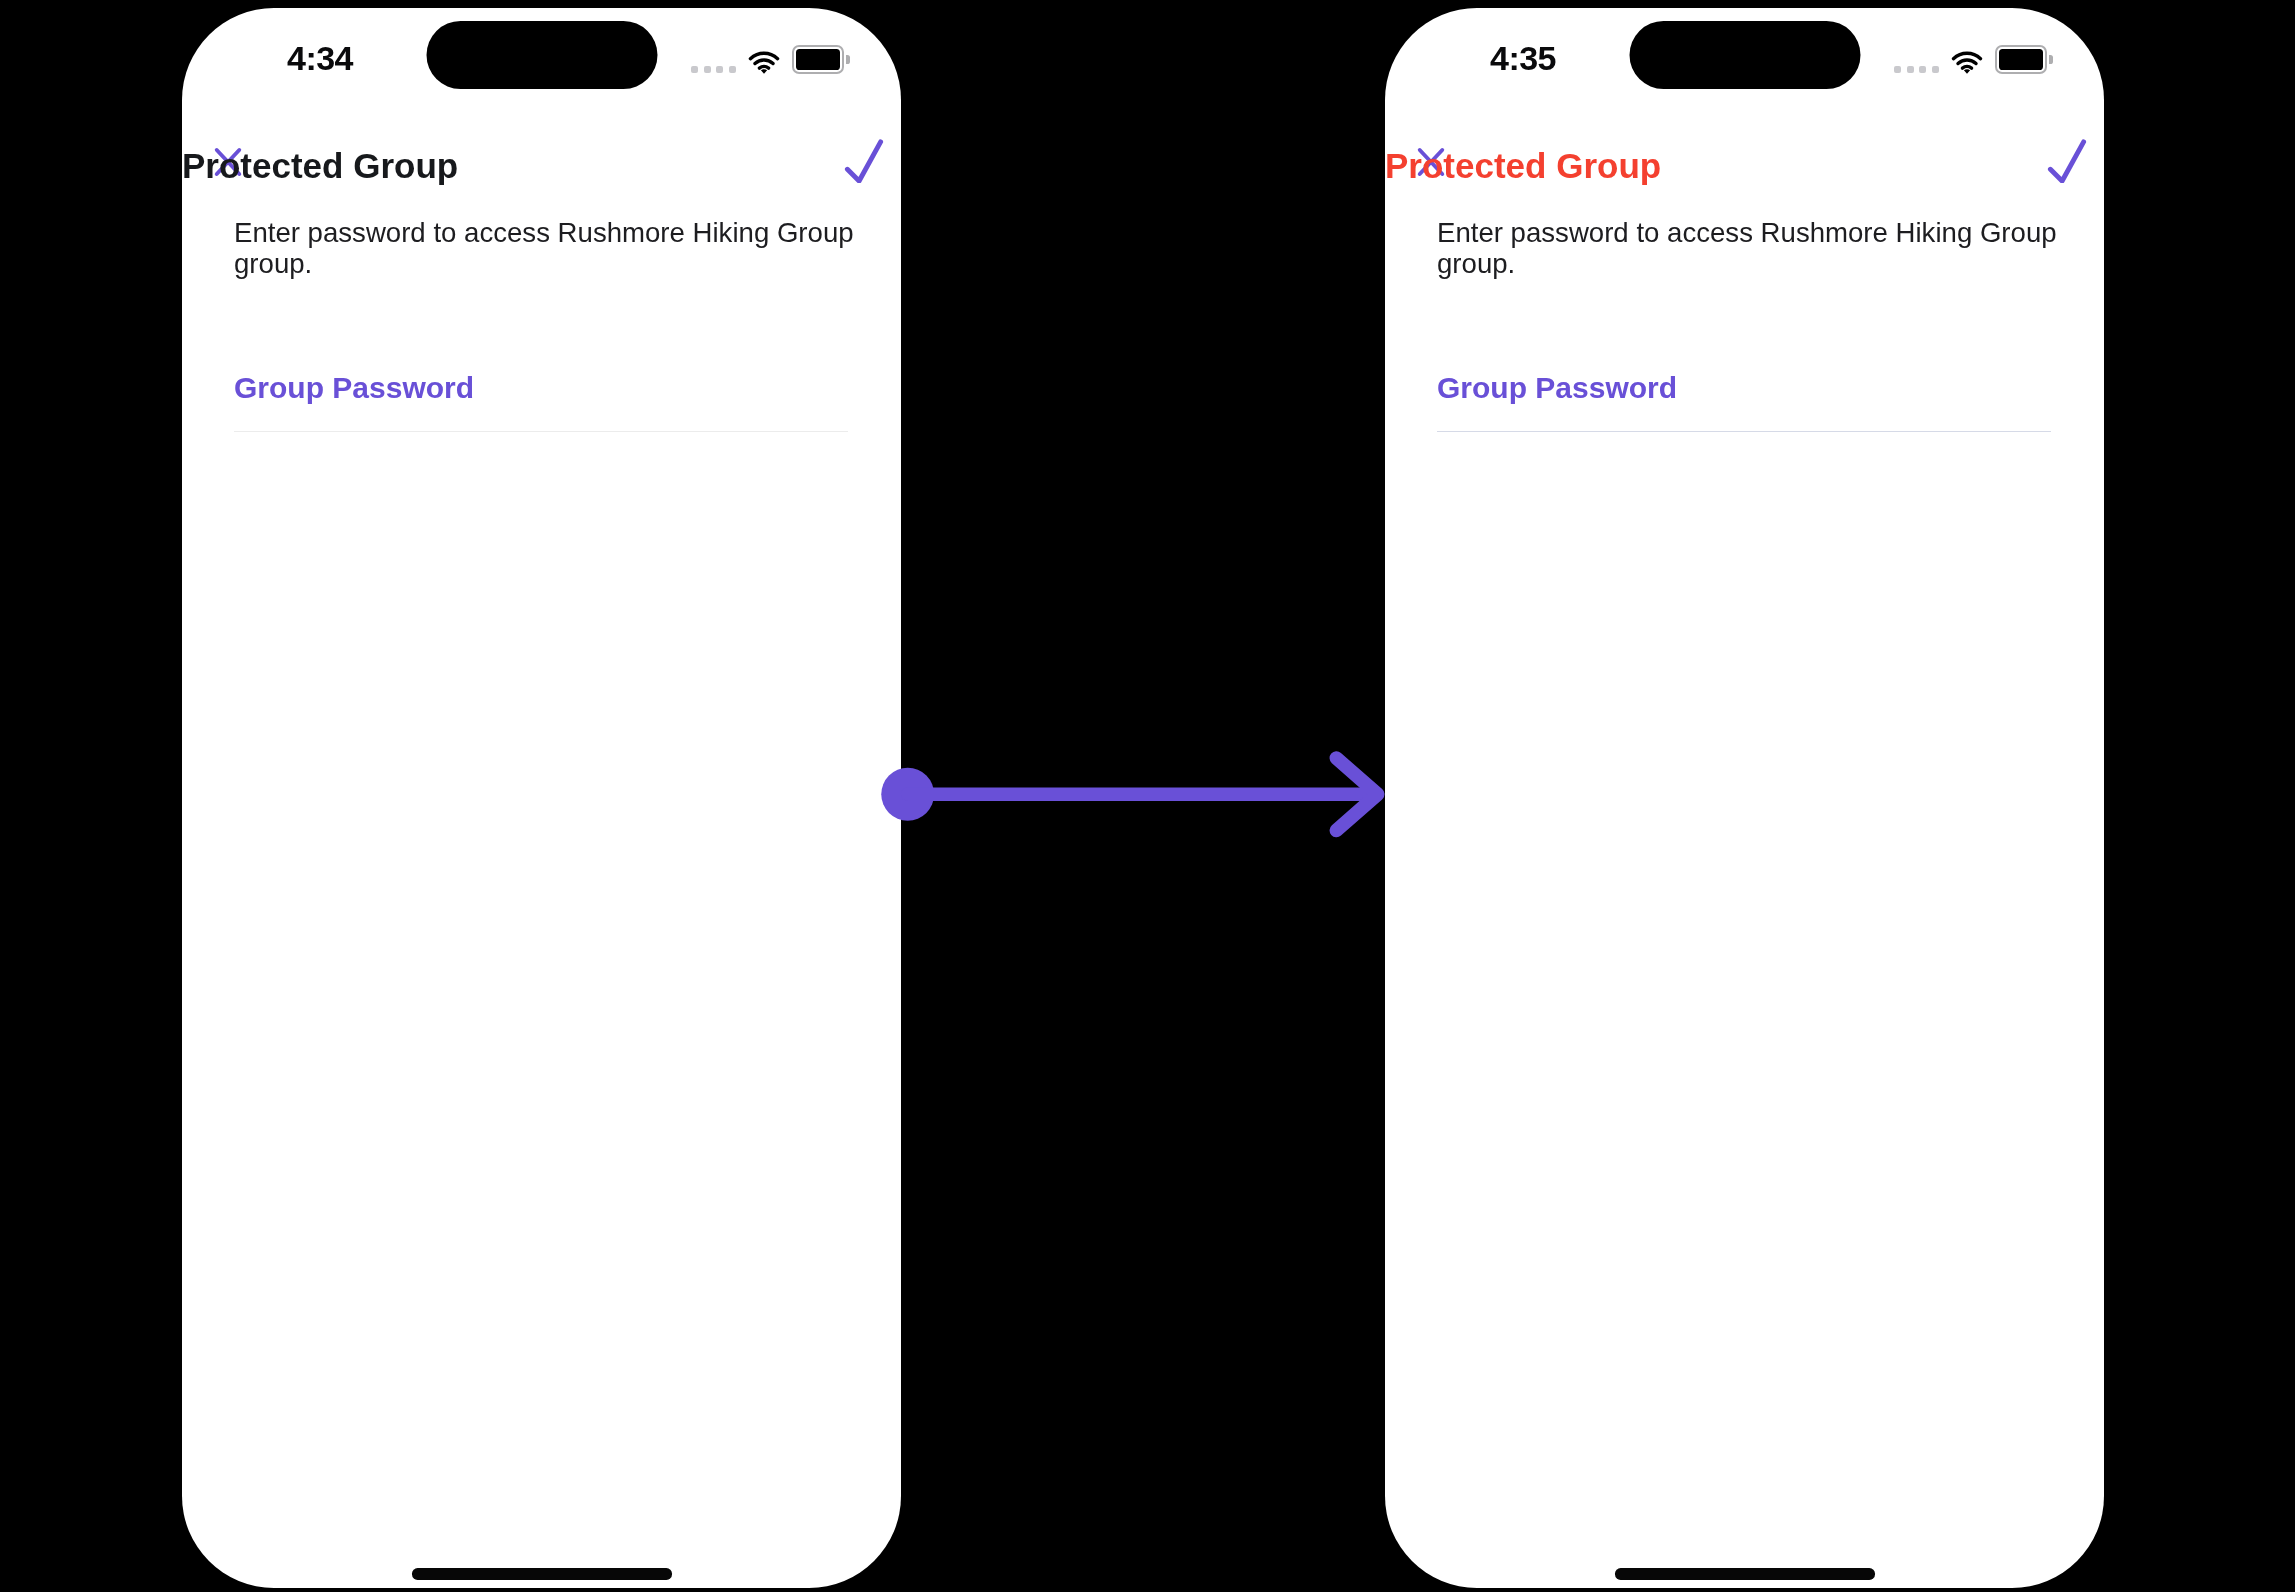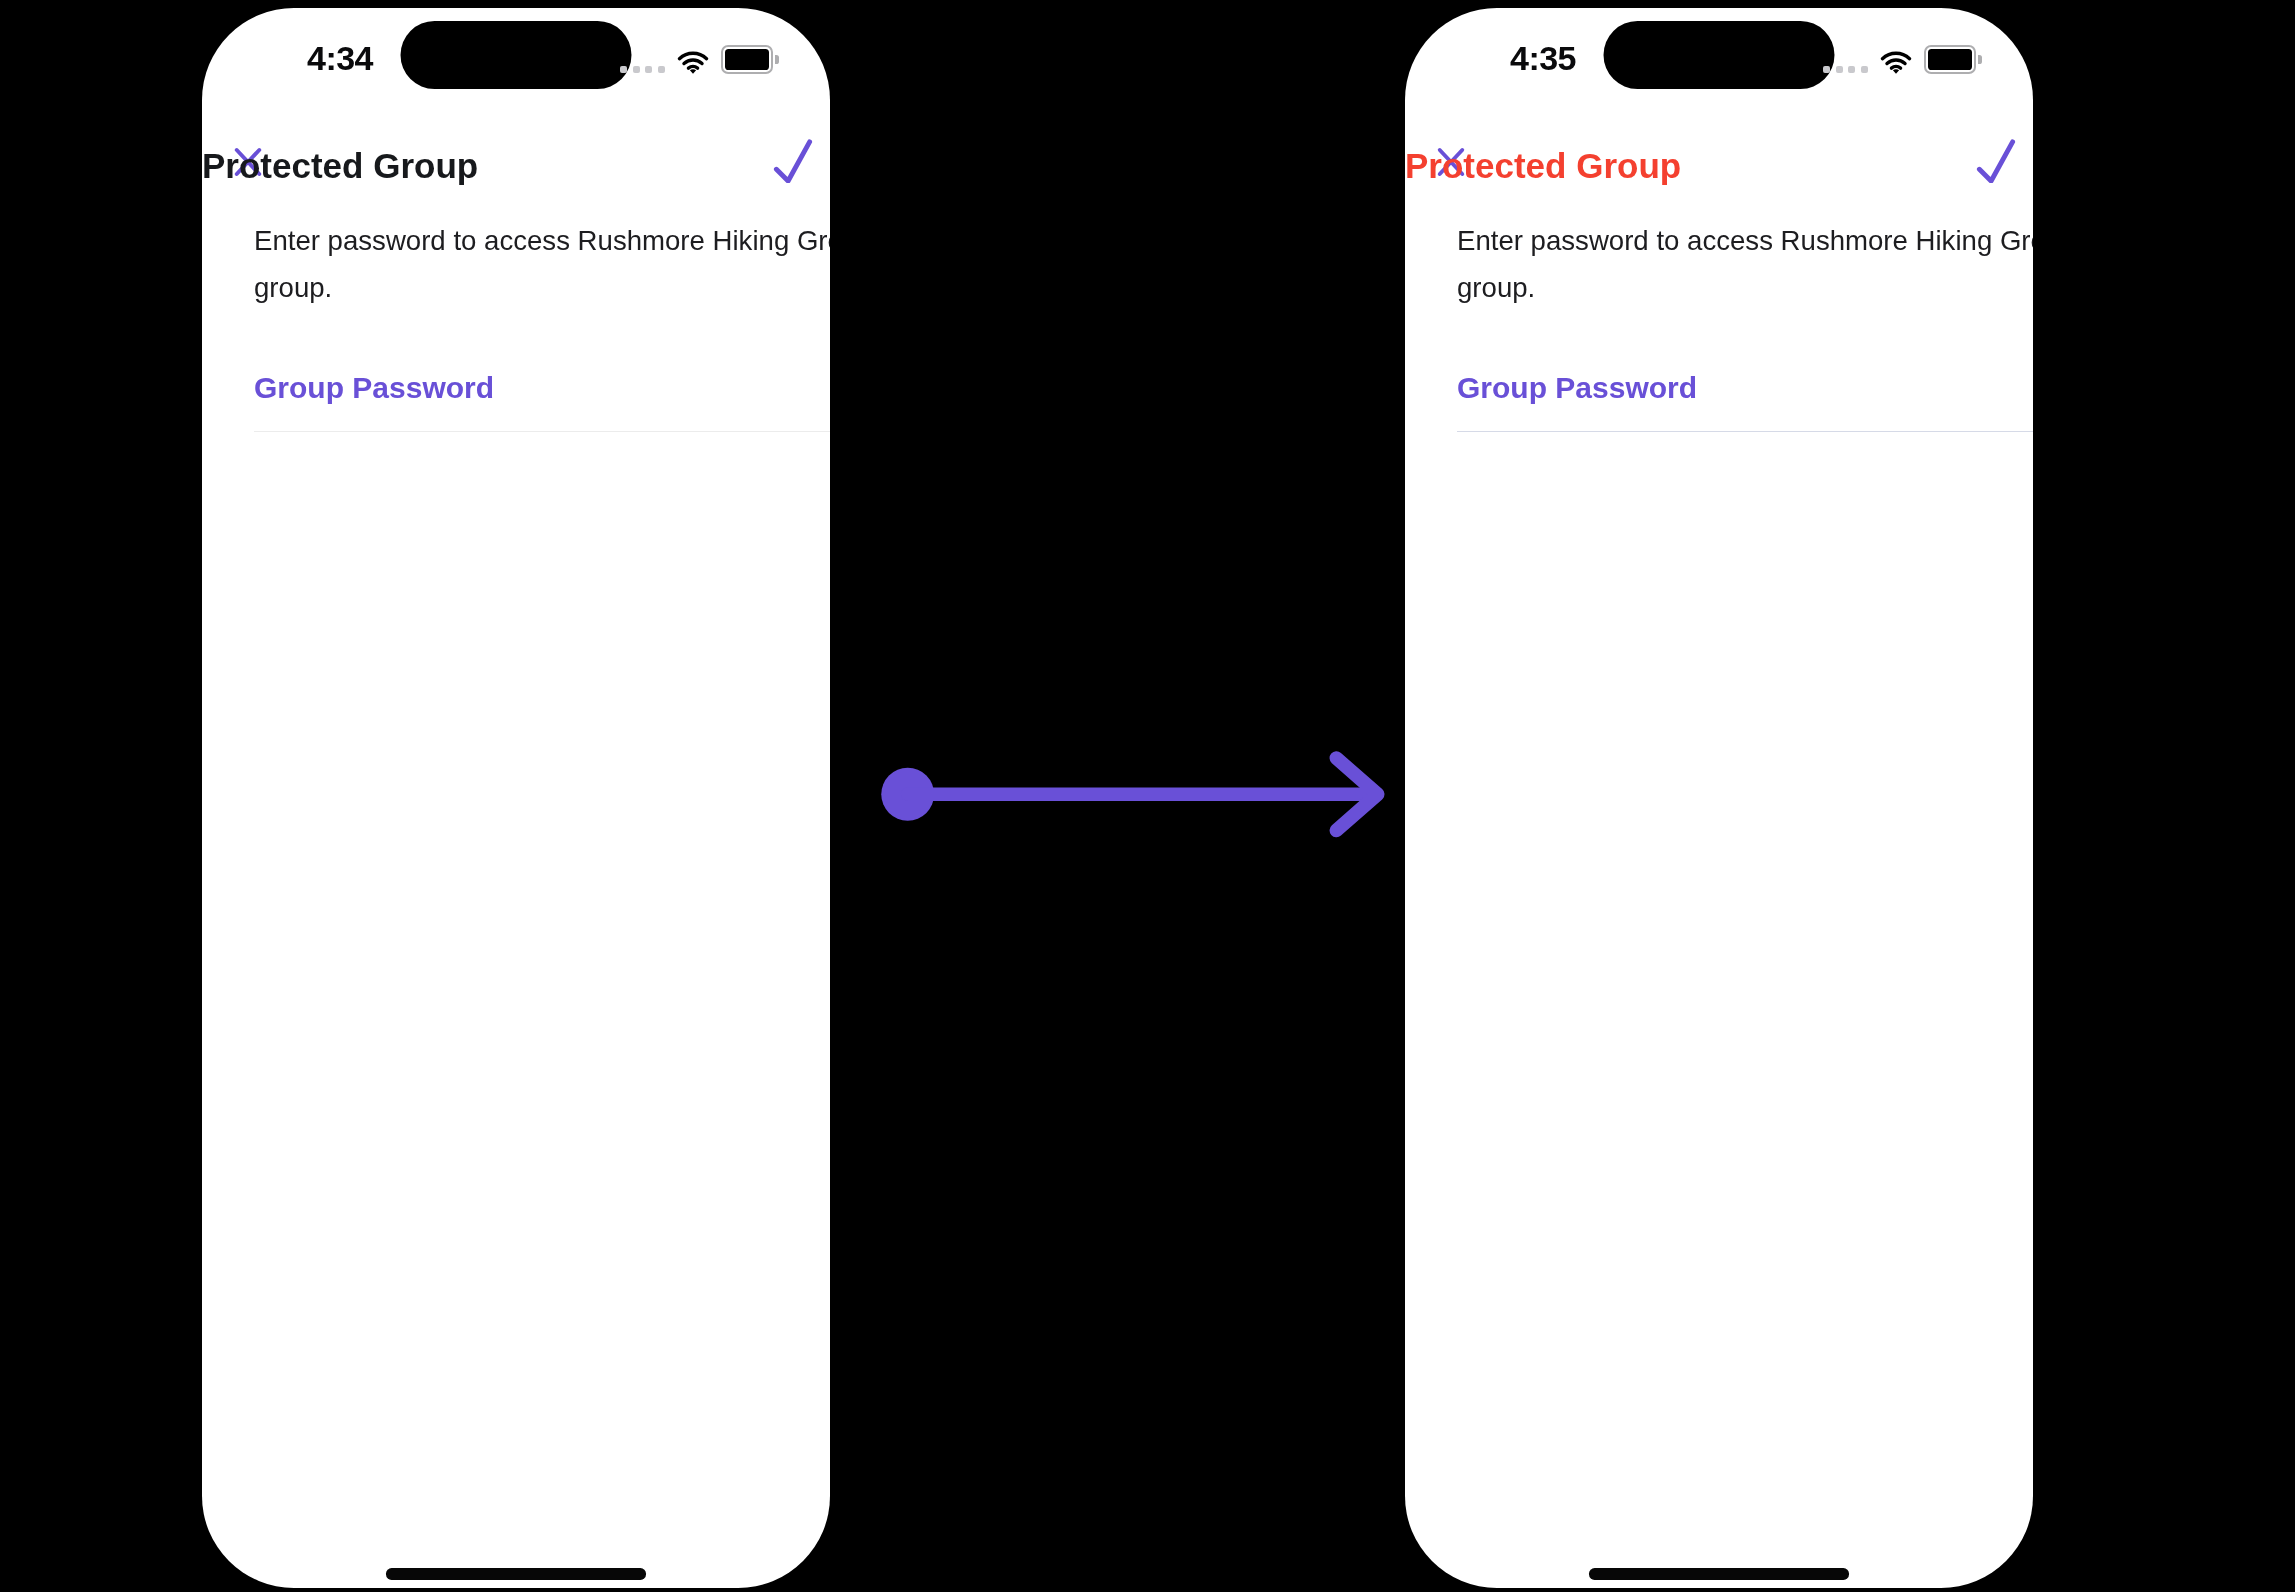--- a/index.html
+++ b/index.html
@@ -2,22 +2,22 @@
 <html style="font-size:8.2px"><head>
 <meta charset="utf-8">
 <style>
   html,body{margin:0;padding:0;}
   body{
     width:2295px;height:1593px;position:relative;overflow:hidden;
     background:#000000;
     font-family:"Liberation Sans","DejaVu Sans",sans-serif;
   }
   .phone{
-    position:absolute;top:7.7px;width:628px;height:1580px;
-    border-radius:92px;overflow:hidden;margin-left:20px;
+    position:absolute;top:7.7px;width:719px;height:1580px;
+    border-radius:92px;overflow:hidden;
   }
   .phone--before{left:182px;background:#ffffff;}
   .phone--after{left:1385px;background:#ffffff;}
 
   
   .time{
     position:absolute;left:77px;top:31px;width:122px;
     font-size:34px;font-weight:700;color:#0a0a0c;text-align:center;
     letter-spacing:-0.5px;
   }
@@ -45,21 +45,21 @@
   .nav-title{
     position:absolute;left:0;right:0;top:138px;text-align:left;
     font-size:35px;font-weight:600;color:#17191c;letter-spacing:0;
   }
   .phone--after .nav-title{color:#f4402f;}
   .nav-confirm{position:absolute;right:16.3px;top:131px;width:42px;height:44px;cursor:pointer;}
 
   
   .subtitle{
     position:absolute;left:52px;top:209px;width:623px;
-    font-size:27.6px;line-height:47px;font-weight:400;color:#1d1d20;
+    font-size:27.6px;line-height:31px;font-weight:400;color:#1d1d20;
   }
   .password-label{
     position:absolute;left:52px;top:363px;
     font-size:30px;font-weight:700;color:#6950d7;
   }
   .password-input{
     position:absolute;left:52px;top:388px;width:614px;height:35px;
     background:transparent;border:none;outline:none;
     border-bottom:1.5px solid #ececec;
     font-size:27.6px;color:#1d1d20;font-family:inherit;

